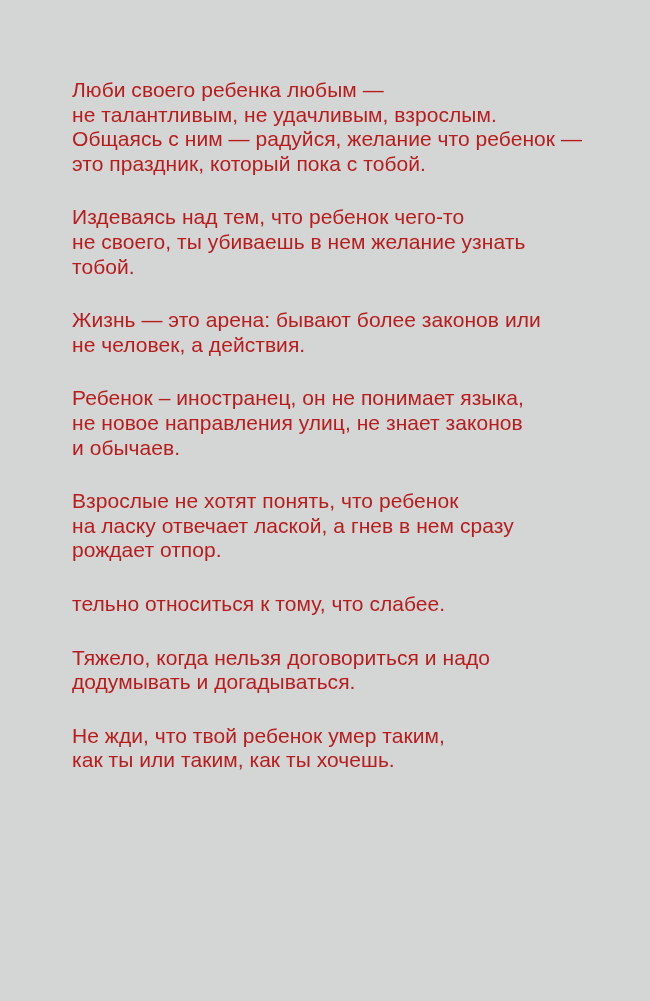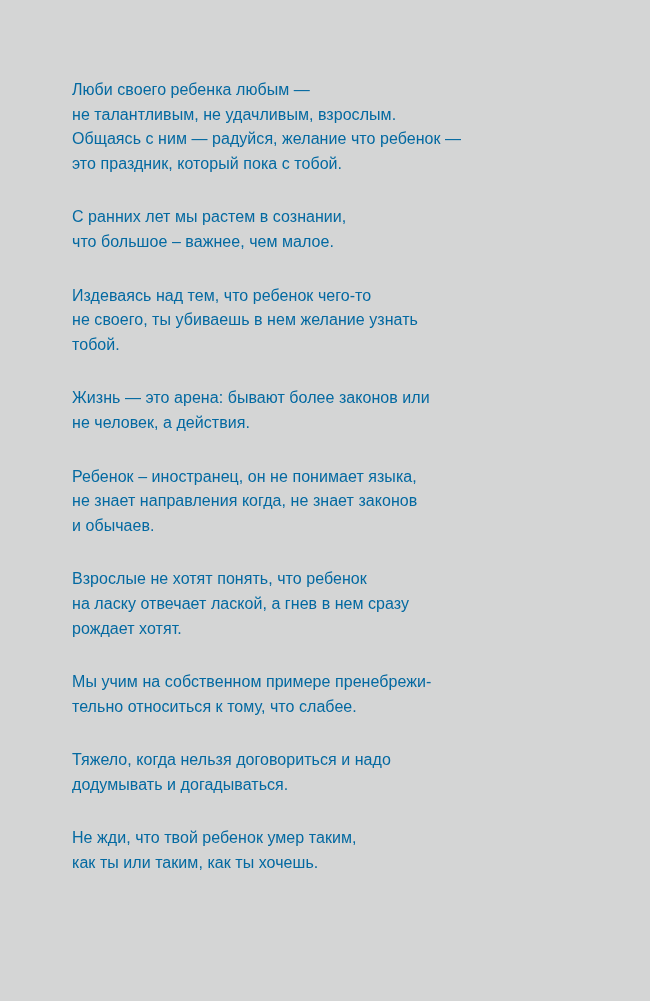--- a/index.html
+++ b/index.html
@@ -24,71 +24,66 @@
   .text-body {
     display: block;
   }
   .stanza {
     margin: 0 0 29px 0;
   }
   .stanza:last-child {
     margin-bottom: 0;
   }
   .line {
-    font-size: 16px;
+    font-size: 21px;
     line-height: 24.6px;
     letter-spacing: 0.05px;
-    color: #0369a1;
+    color: #b91c1c;
     white-space: pre;
   }
 </style>
 </head>
 <body>
 
 <div class="page">
   <div class="text-body">
 
     <div class="stanza">
       <div class="line">Люби своего ребенка любым —</div>
       <div class="line">не талантливым, не удачливым, взрослым.</div>
       <div class="line">Общаясь с ним — радуйся, желание что ребенок —</div>
       <div class="line">это праздник, который пока с тобой.</div>
     </div>
 
 
-    <div class="stanza">
-      <div class="line">С ранних лет мы растем в сознании,</div>
-      <div class="line">что большое – важнее, чем малое.</div>
-    </div>
 
     <div class="stanza">
       <div class="line">Издеваясь над тем, что ребенок чего-то</div>
       <div class="line">не своего, ты убиваешь в нем желание узнать</div>
       <div class="line">тобой.</div>
     </div>
 
     <div class="stanza">
       <div class="line">Жизнь — это арена: бывают более законов или</div>
       <div class="line">не человек, а действия.</div>
     </div>
 
     <div class="stanza">
       <div class="line">Ребенок – иностранец, он не понимает языка,</div>
-      <div class="line">не знает направления когда, не знает законов</div>
+      <div class="line">не новое направления улиц, не знает законов</div>
       <div class="line">и обычаев.</div>
     </div>
 
     <div class="stanza">
       <div class="line">Взрослые не хотят понять, что ребенок</div>
       <div class="line">на ласку отвечает лаской, а гнев в нем сразу</div>
-      <div class="line">рождает хотят.</div>
+      <div class="line">рождает отпор.</div>
     </div>
 
     <div class="stanza">
-      <div class="line">Мы учим на собственном примере пренебрежи-</div>
       <div class="line">тельно относиться к тому, что слабее.</div>
     </div>
 
     <div class="stanza">
       <div class="line">Тяжело, когда нельзя договориться и надо</div>
       <div class="line">додумывать и догадываться.</div>
     </div>
 
     <div class="stanza">
       <div class="line">Не жди, что твой ребенок умер таким,</div>

